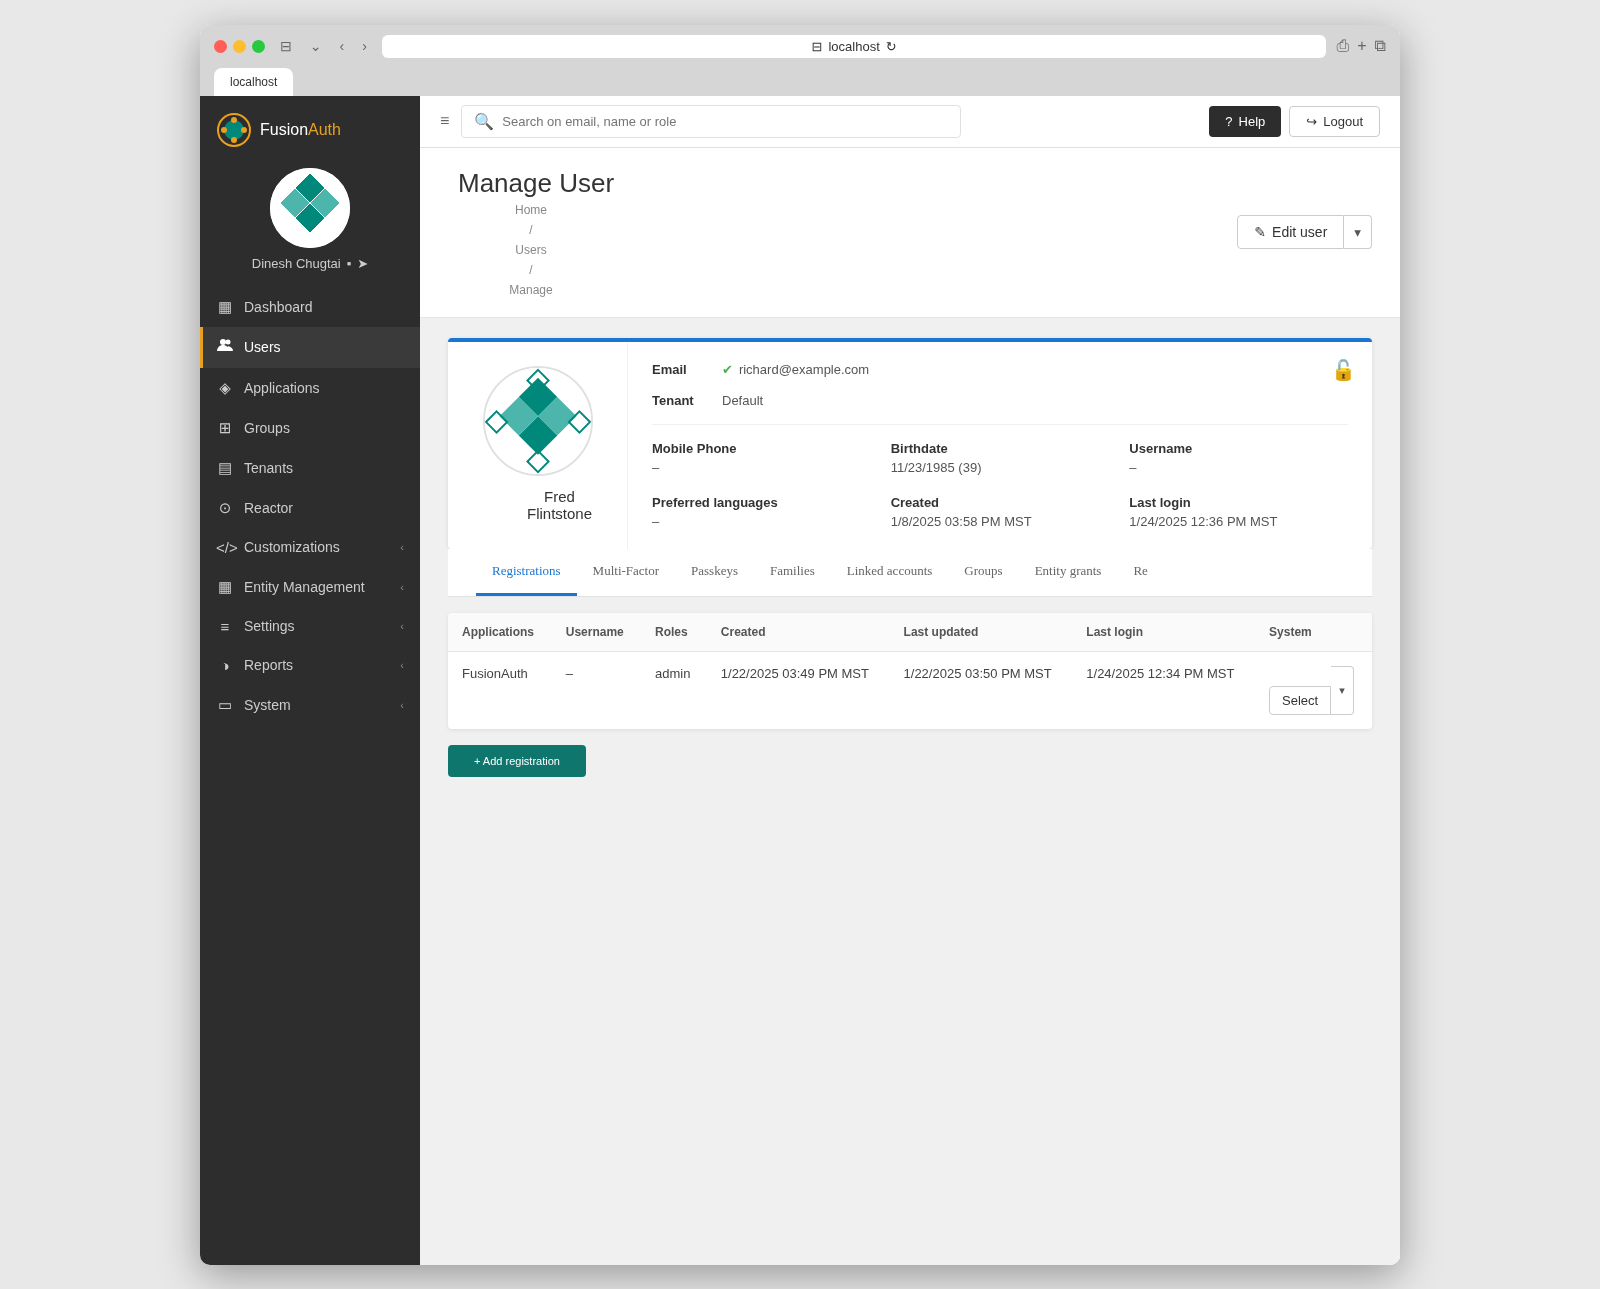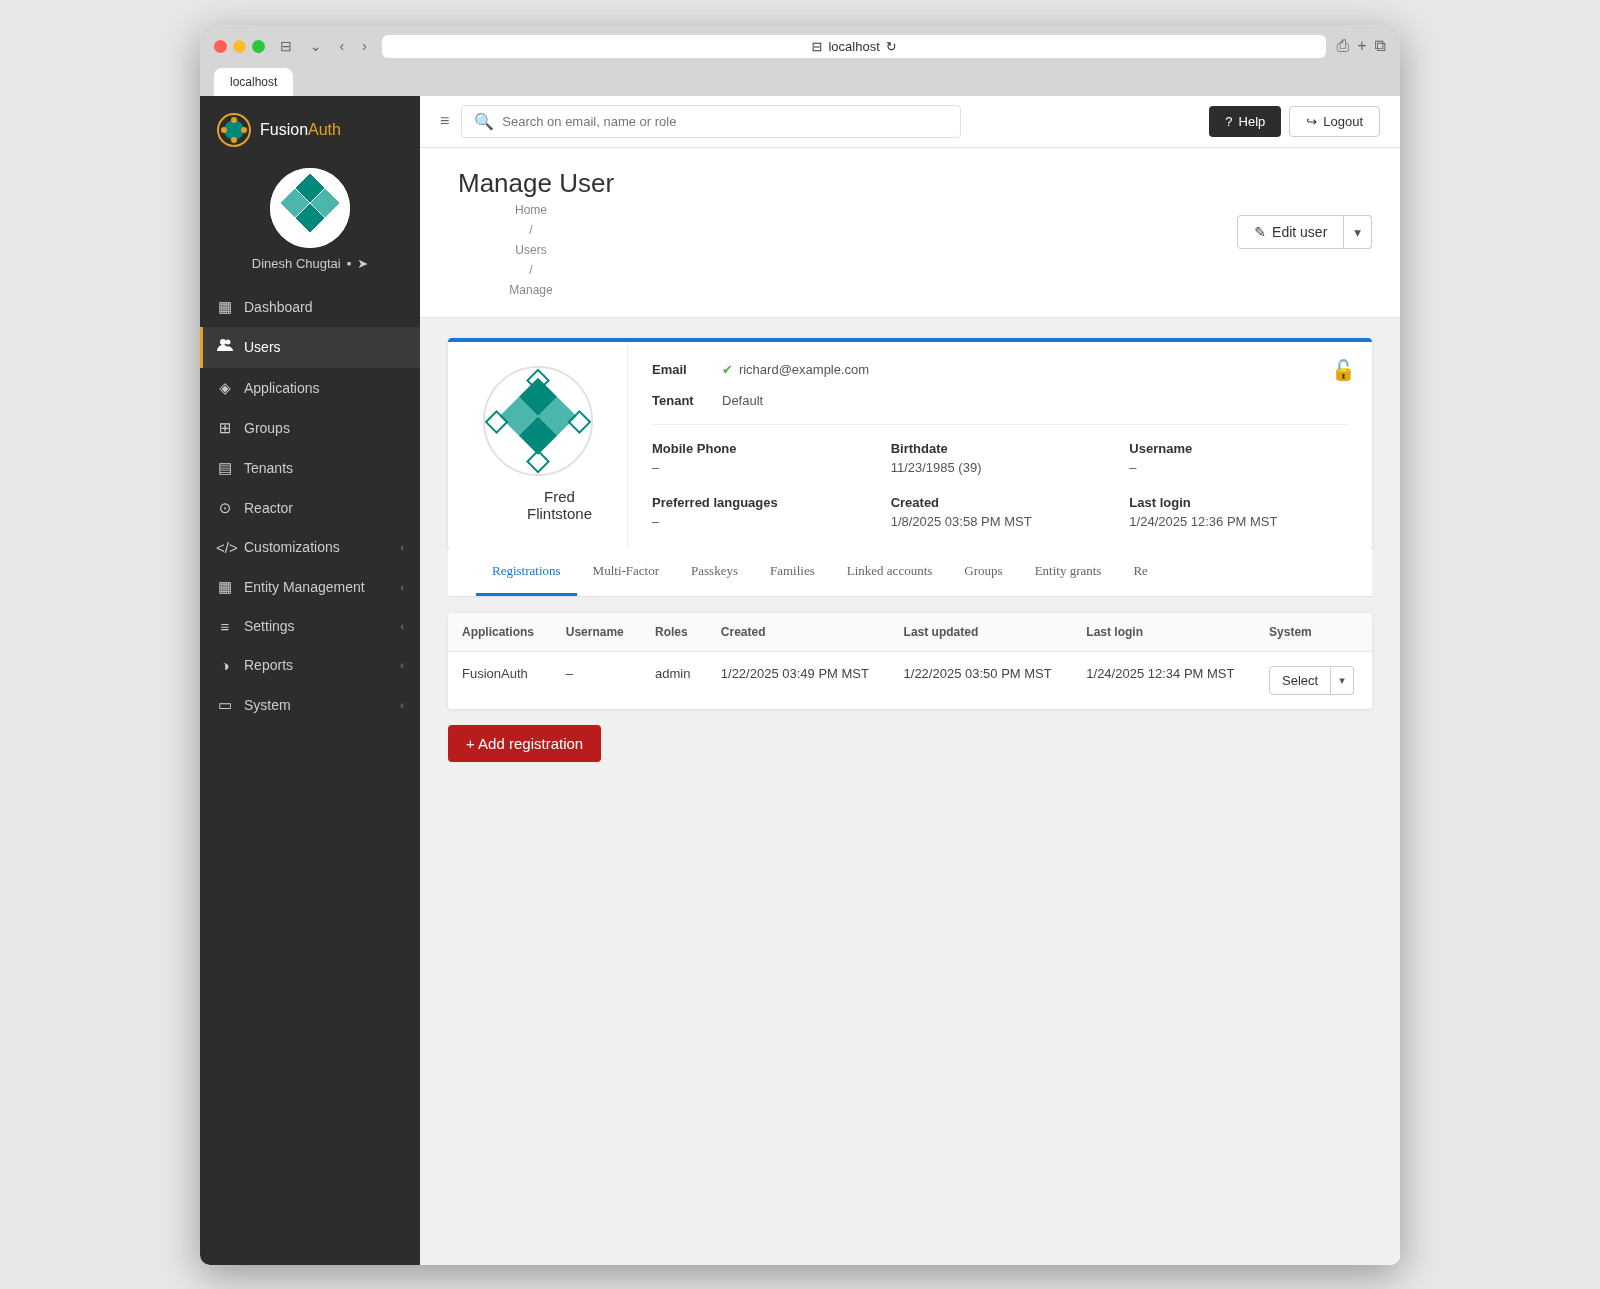--- a/index.html
+++ b/index.html
@@ -415,40 +415,41 @@
     }
     .data-table tr:last-child td { border-bottom: none; }
     .select-btn {
       background: #fff;
       border: 1px solid #ccc;
       border-radius: 4px 0 0 4px;
       padding: 6px 12px;
       font-size: 13px;
       cursor: pointer;
       color: #333;
+      margin-top: 20px;
     }
     .select-dropdown-btn {
       background: #fff;
       border: 1px solid #ccc;
       border-left: none;
       border-radius: 0 4px 4px 0;
       padding: 6px 8px;
       cursor: pointer;
       color: #555;
       font-size: 11px;
     }
     .select-group { display: flex; }
 
     .add-registration-btn {
-      background: #b91c1c;
+      background: #0f766e;
       color: #fff;
       border: none;
-      padding: 10px 18px;
+      padding: 10px 26px;
       border-radius: 4px;
-      font-size: 15px;
+      font-size: 11px;
       cursor: pointer;
       margin: 16px 0;
       display: flex;
       align-items: center;
       gap: 6px;
     }
 
     
     .pattern-svg {
       width: 100%;

